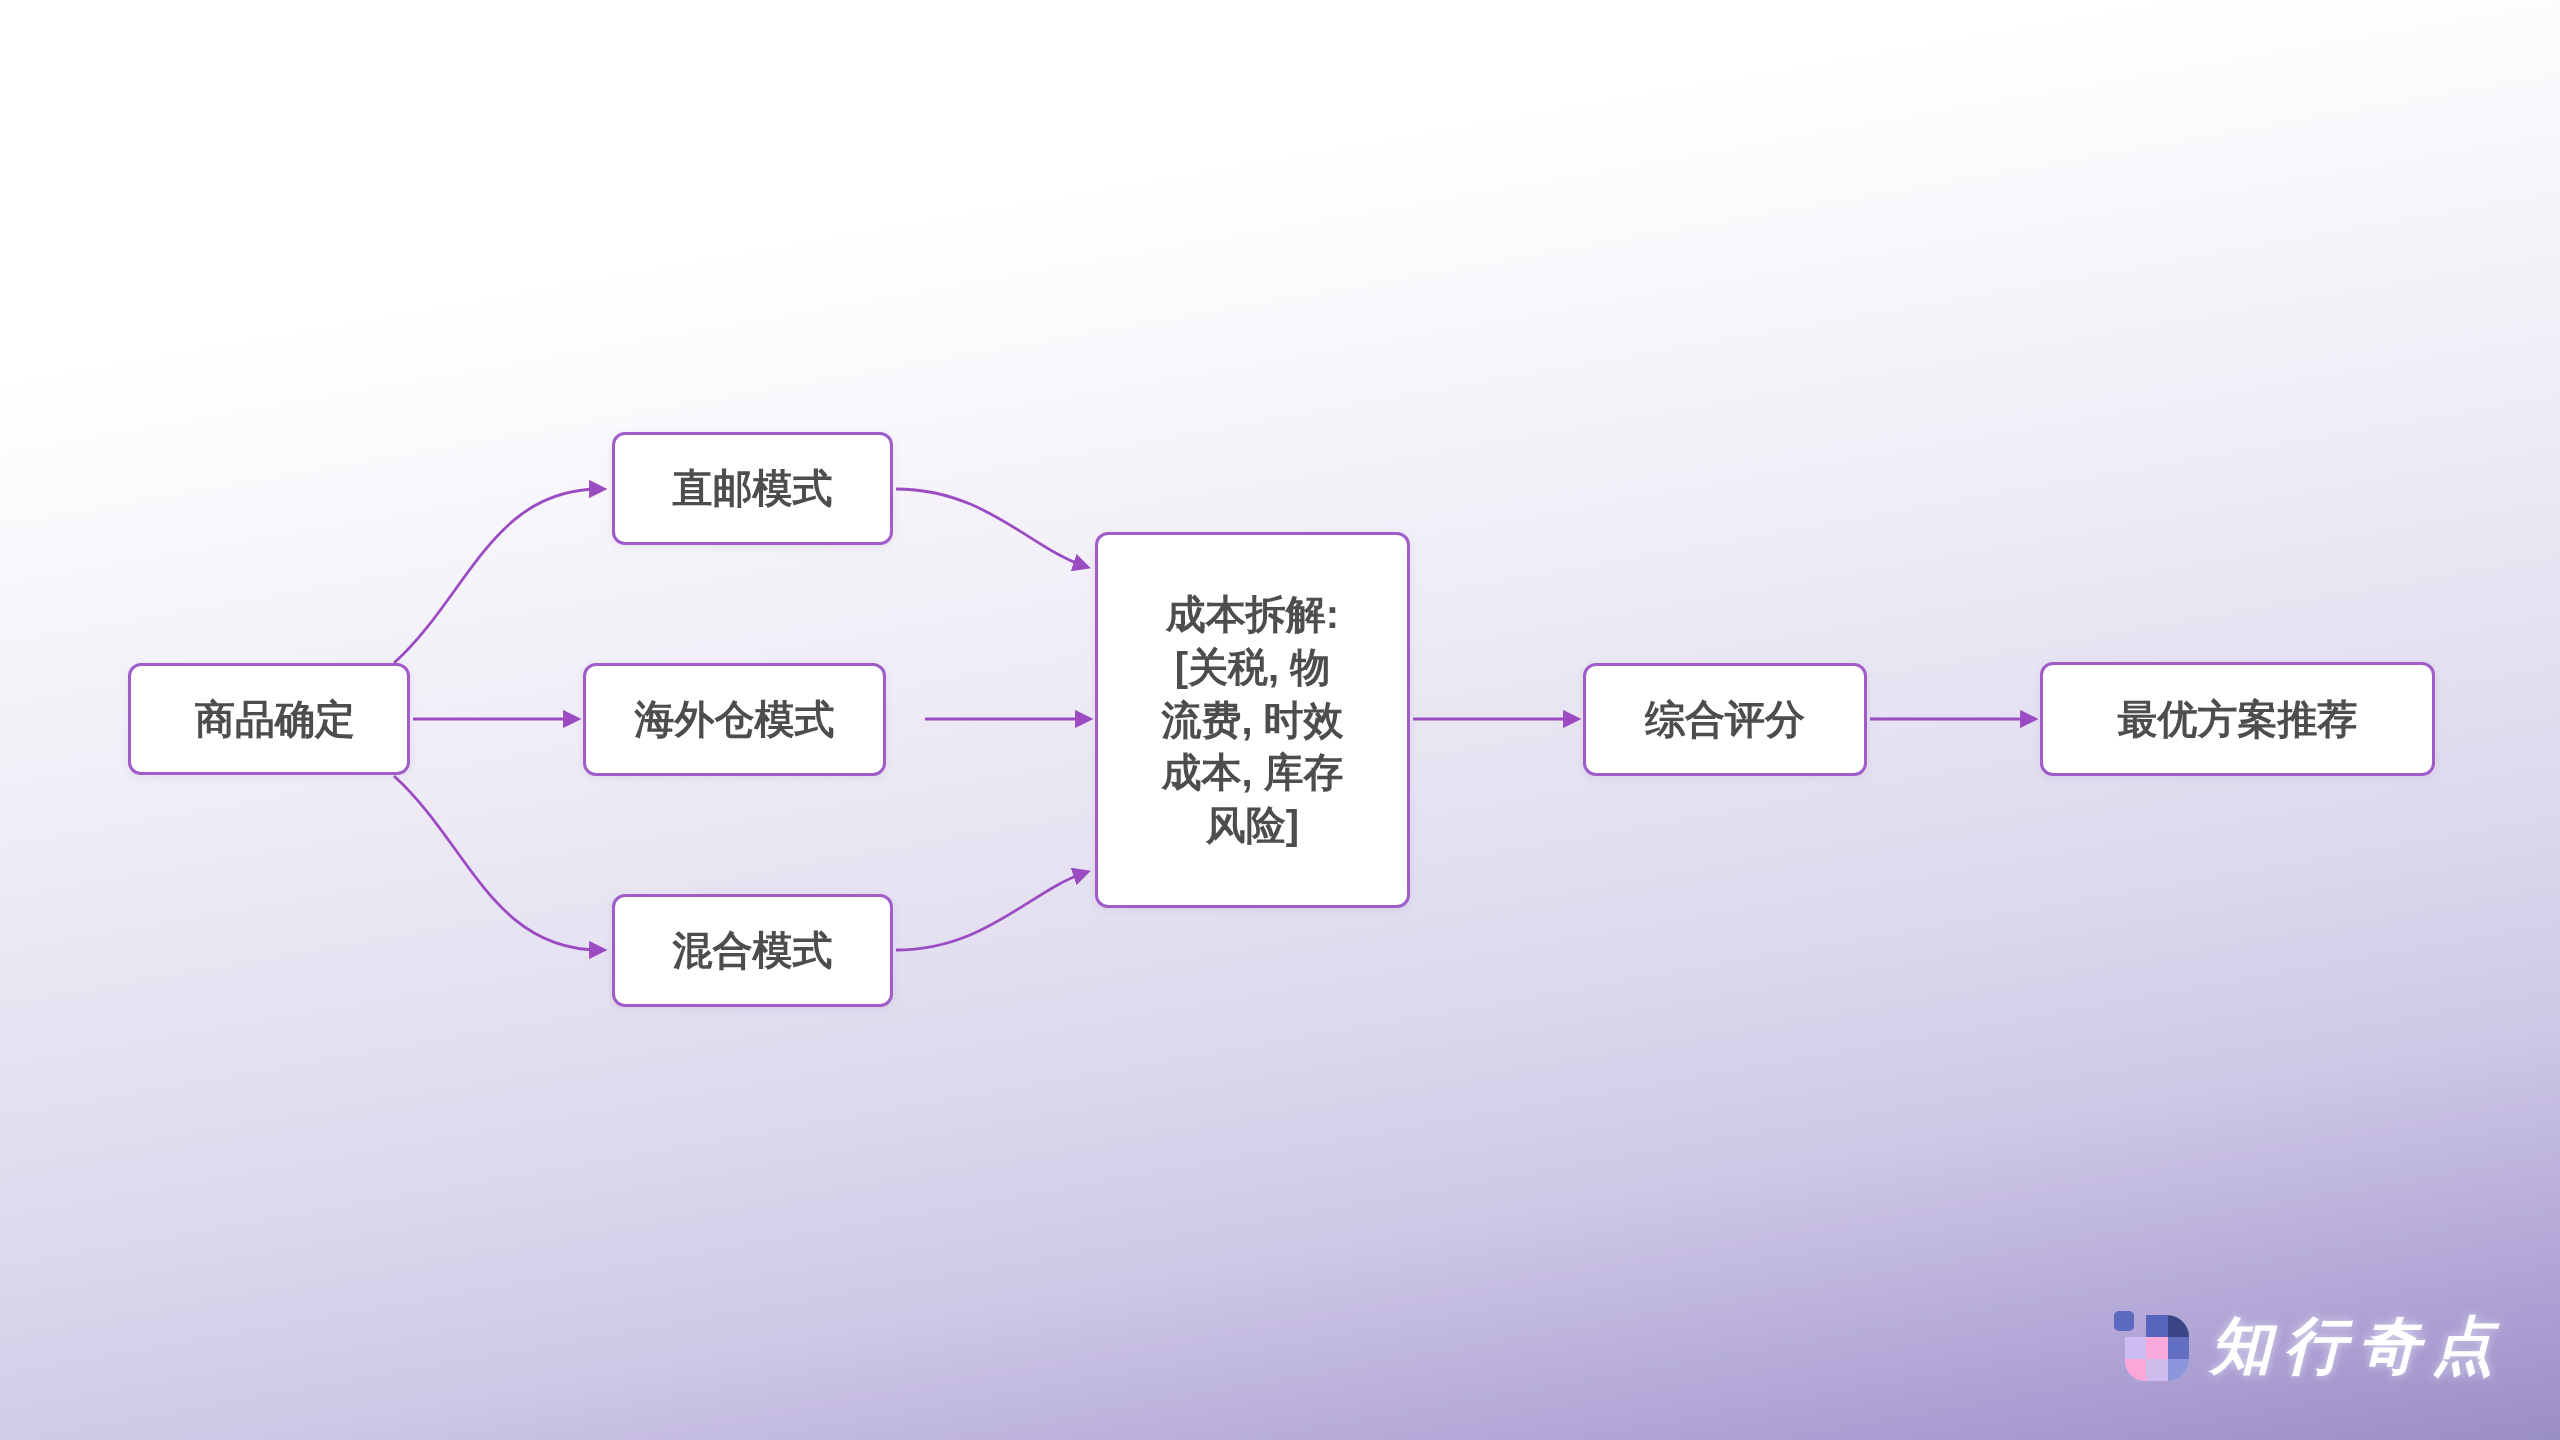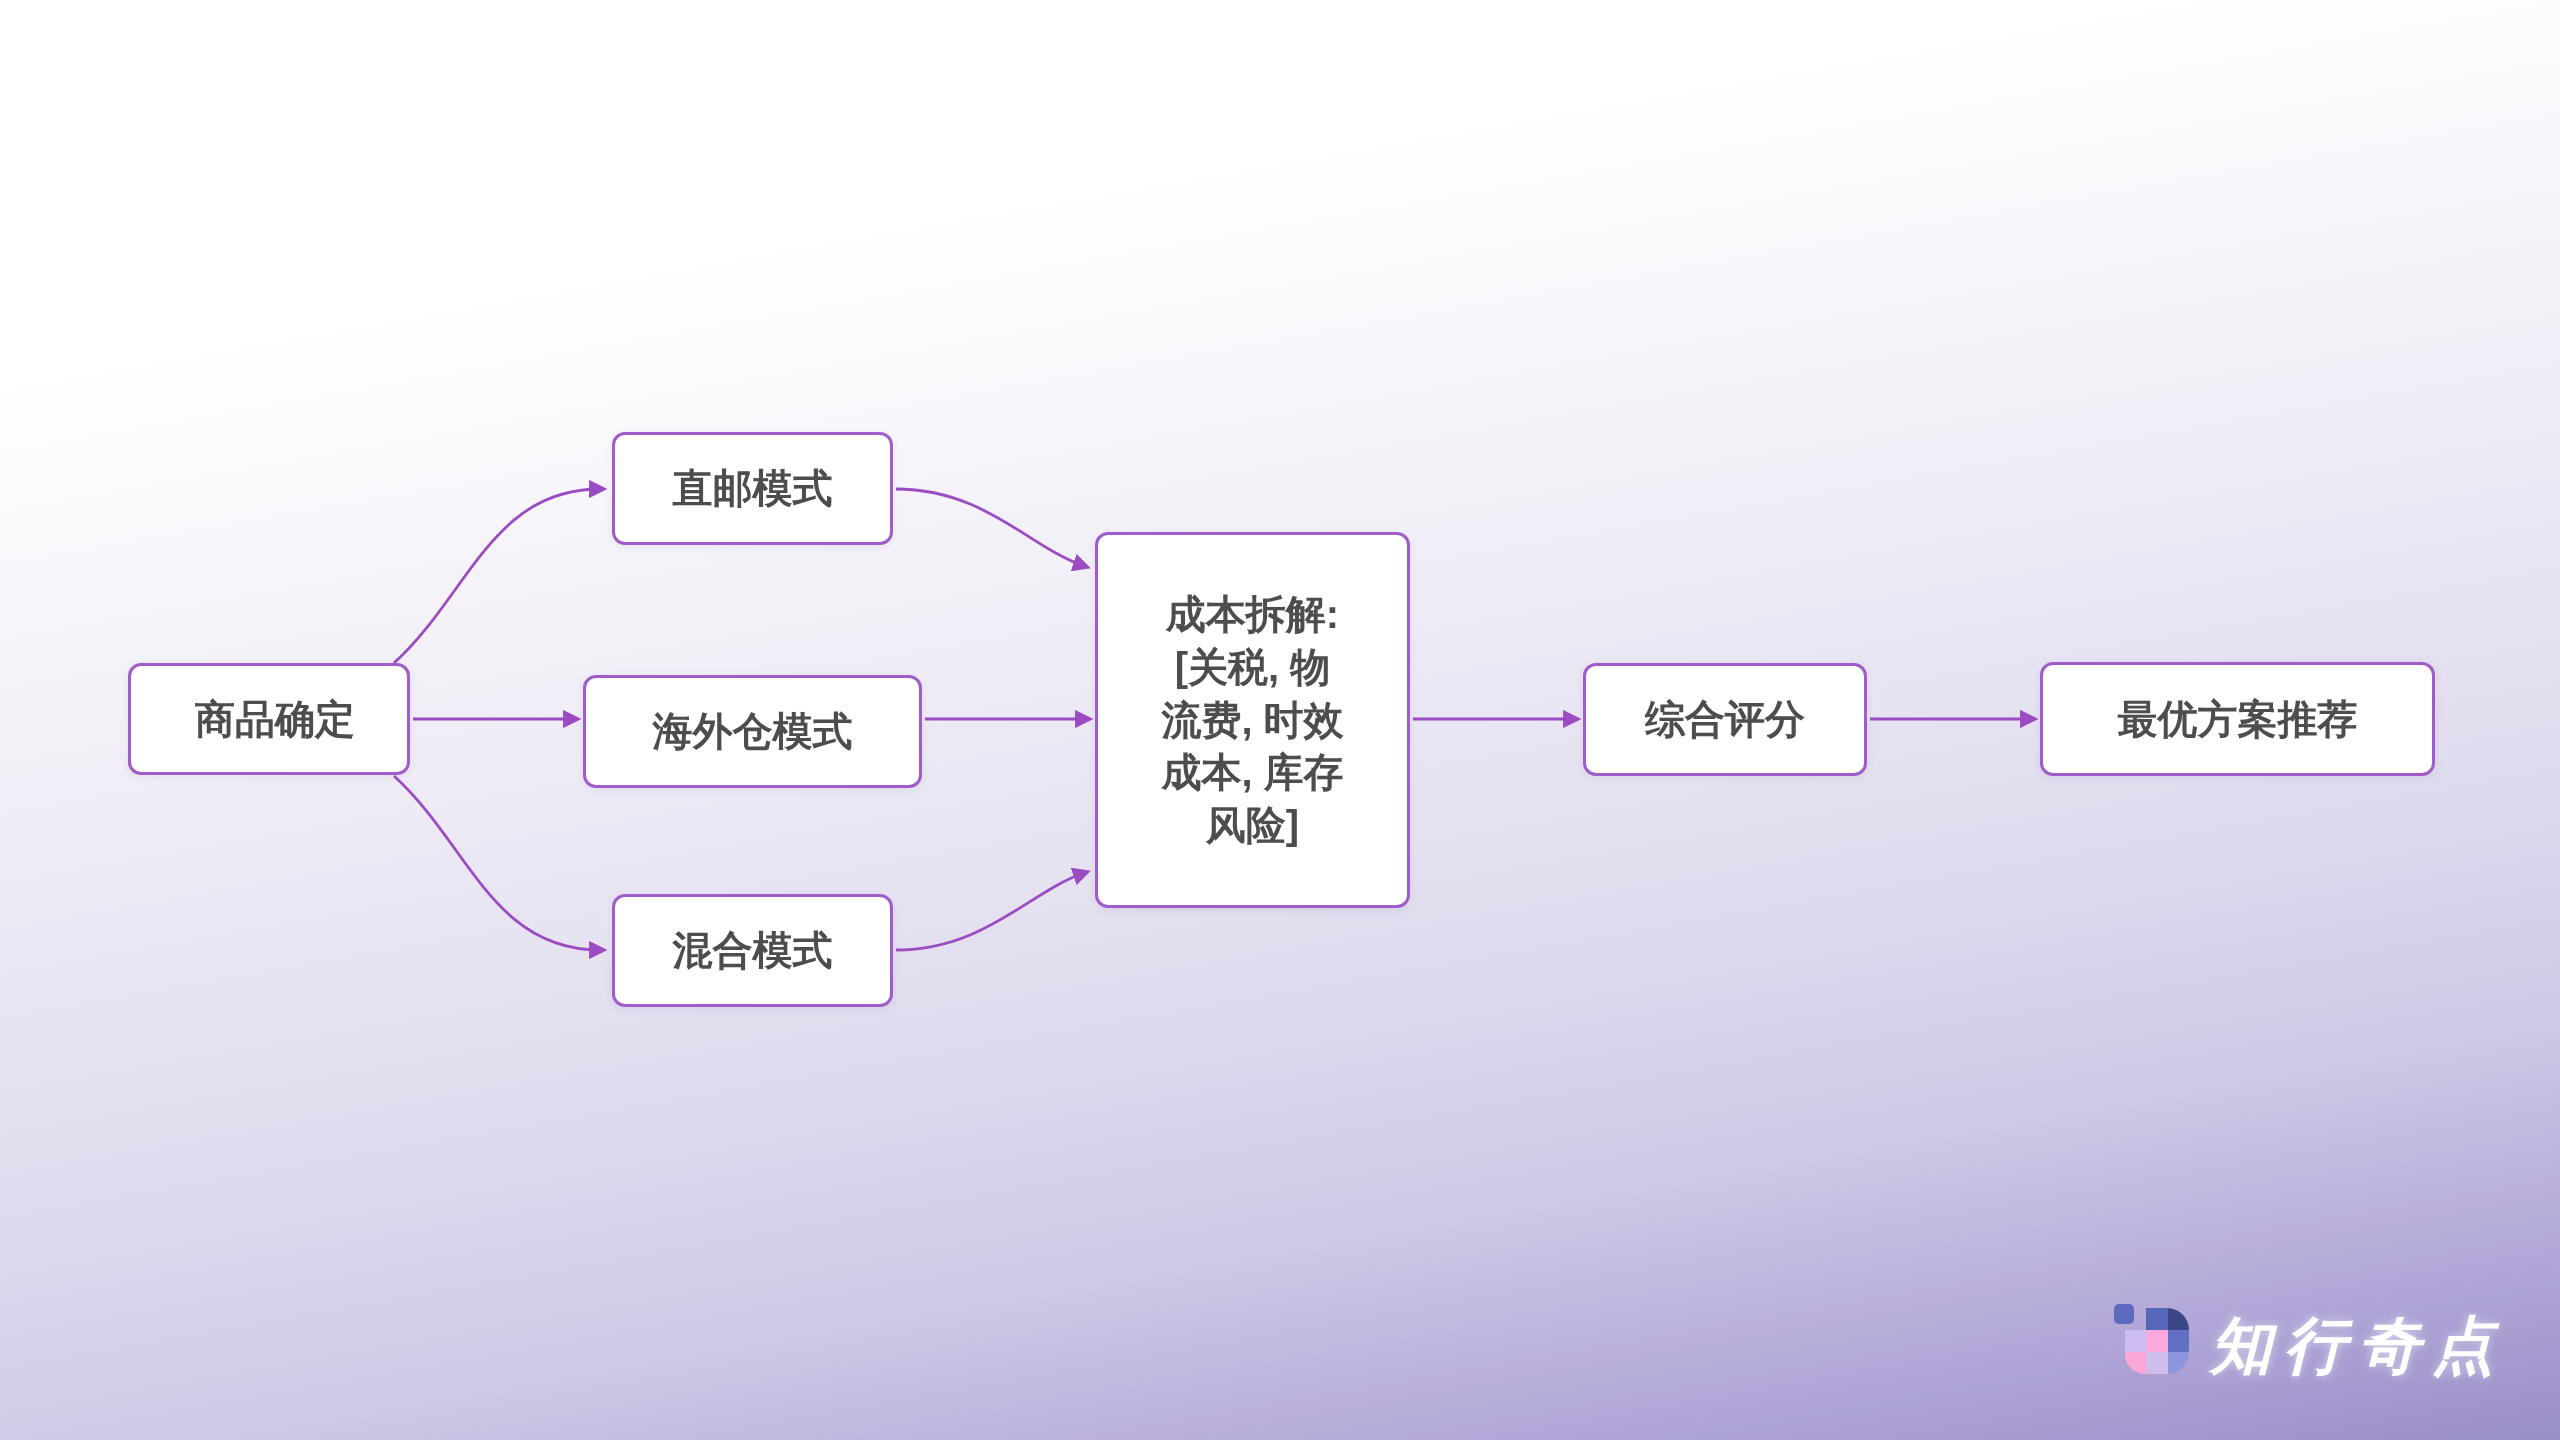--- a/index.html
+++ b/index.html
@@ -45,33 +45,33 @@
     align-items:center;
     justify-content:center;
     color:var(--node-text);
     font-weight:700;
     font-size:40px;
     text-align:center;
     box-shadow:0 2px 8px rgba(100,80,140,0.10);
   }
   .node-start{left:128px;top:663px;width:282px;height:112px;padding-left:12px;}
   .node-direct{left:612px;top:432px;width:281px;height:113px;}
-  .node-overseas{left:583px;top:663px;width:339px;height:113px;margin-top:12px;}
+  .node-overseas{left:583px;top:663px;width:303px;height:113px;}
   .node-hybrid{left:612px;top:894px;width:281px;height:113px;}
   .node-cost{left:1095px;top:532px;width:315px;height:376px;}
   .node-cost .lines{line-height:1.32;}
   .node-cost .lines div{white-space:nowrap;}
   .node-score{left:1583px;top:663px;width:284px;height:113px;}
   .node-recommend{left:2040px;top:662px;width:395px;height:114px;}
 
   .brand{
     position:absolute;
     right:54px;bottom:52px;
     display:flex;
-    align-items:flex-start;
+    align-items:center;
     gap:20px;
     filter:blur(0.7px);
   }
   .brand-icon{
     position:relative;
     width:76px;height:70px;
     flex:0 0 auto;
   }
   .brand-icon .detached{
     position:absolute;left:0;top:0;

